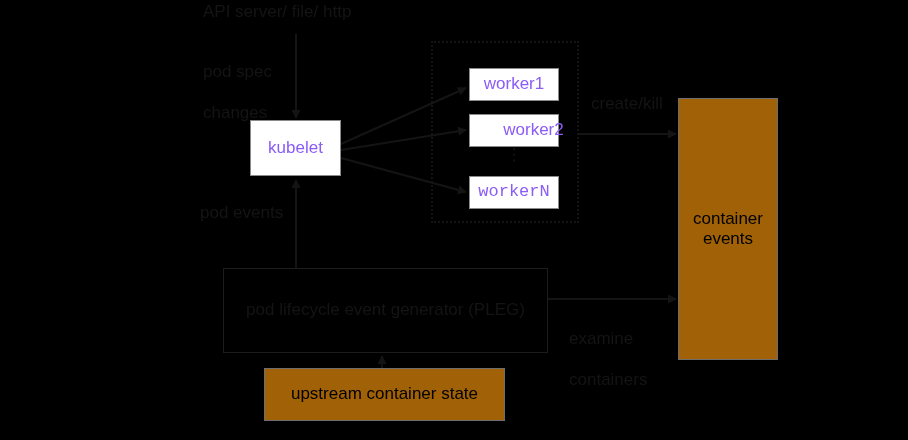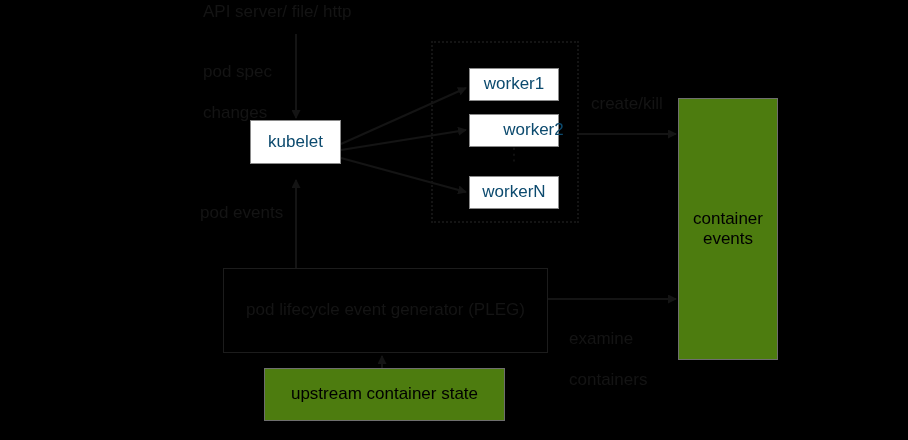--- a/index.html
+++ b/index.html
@@ -21,25 +21,25 @@
     display: flex;
     align-items: center;
     justify-content: center;
     text-align: center;
     line-height: 1.18;
   }
   
   .box-white {
     background: #ffffff;
     border: 1px solid #8a8a8a;
-    color: #0c4a6e;
+    color: #8b5cf6;
   }
   
   .box-gray {
-    background: #4d7c0f;
+    background: #a16207;
     border: 1px solid #6e6e6e;
     color: #000000;
   }
   
   .box-dark {
     background: #000000;
     border: 1px solid #1c1c1c;
     color: #141414;
   }
   .dotted-group {
@@ -96,29 +96,29 @@
 
     <line x1="296" y1="268" x2="296" y2="180" stroke="#141414" stroke-width="2" marker-end="url(#arrowDark)"></line>
 
     <line x1="548" y1="299" x2="676" y2="299" stroke="#141414" stroke-width="2" marker-end="url(#arrowDark)"></line>
 
     <line x1="382" y1="368" x2="382" y2="356" stroke="#141414" stroke-width="2" marker-end="url(#arrowDark)"></line>
   </svg>
 
   <div class="dotted-group" style="left:431px; top:41px; width:148px; height:182px;"></div>
 
-  <div class="node box-white" style="left:250px; top:120px; width:91px; height:44px; font-size:17px;">kubelet</div>
+  <div class="node box-white" style="left:250px; top:120px; width:91px; height:56px; font-size:17px;">kubelet</div>
 
   <div class="node box-white" style="left:469px; top:68px; width:90px; height:33px; font-size:17px;">worker1</div>
 
   <div class="node box-white" style="left:469px; top:114px; width:90px; height:33px; font-size:17px;padding-left:39px;">worker2</div>
 
   <div class="dots-vert" style="left:499px; top:152px; width:30px; height:18px;">⋮</div>
 
-  <div class="node box-white" style="left:469px; top:176px; width:90px; height:33px; font-size:17px;">workerN</div>
+  <div class="node box-white" style="left:469px; top:176px; width:90px; height:33px; font-size:17px;font-family:Liberation Mono, monospace;">workerN</div>
 
   <div class="node box-gray" style="left:678px; top:98px; width:100px; height:262px; font-size:17px; flex-direction:column;">
     <span>container</span>
     <span>events</span>
   </div>
 
   <div class="node box-dark" style="left:223px; top:268px; width:325px; height:85px; font-size:17px;">pod lifecycle event generator (PLEG)</div>
 
   <div class="node box-gray" style="left:264px; top:368px; width:241px; height:53px; font-size:17px; flex-direction:column;align-items:center;">
     <span>upstream container state</span>

